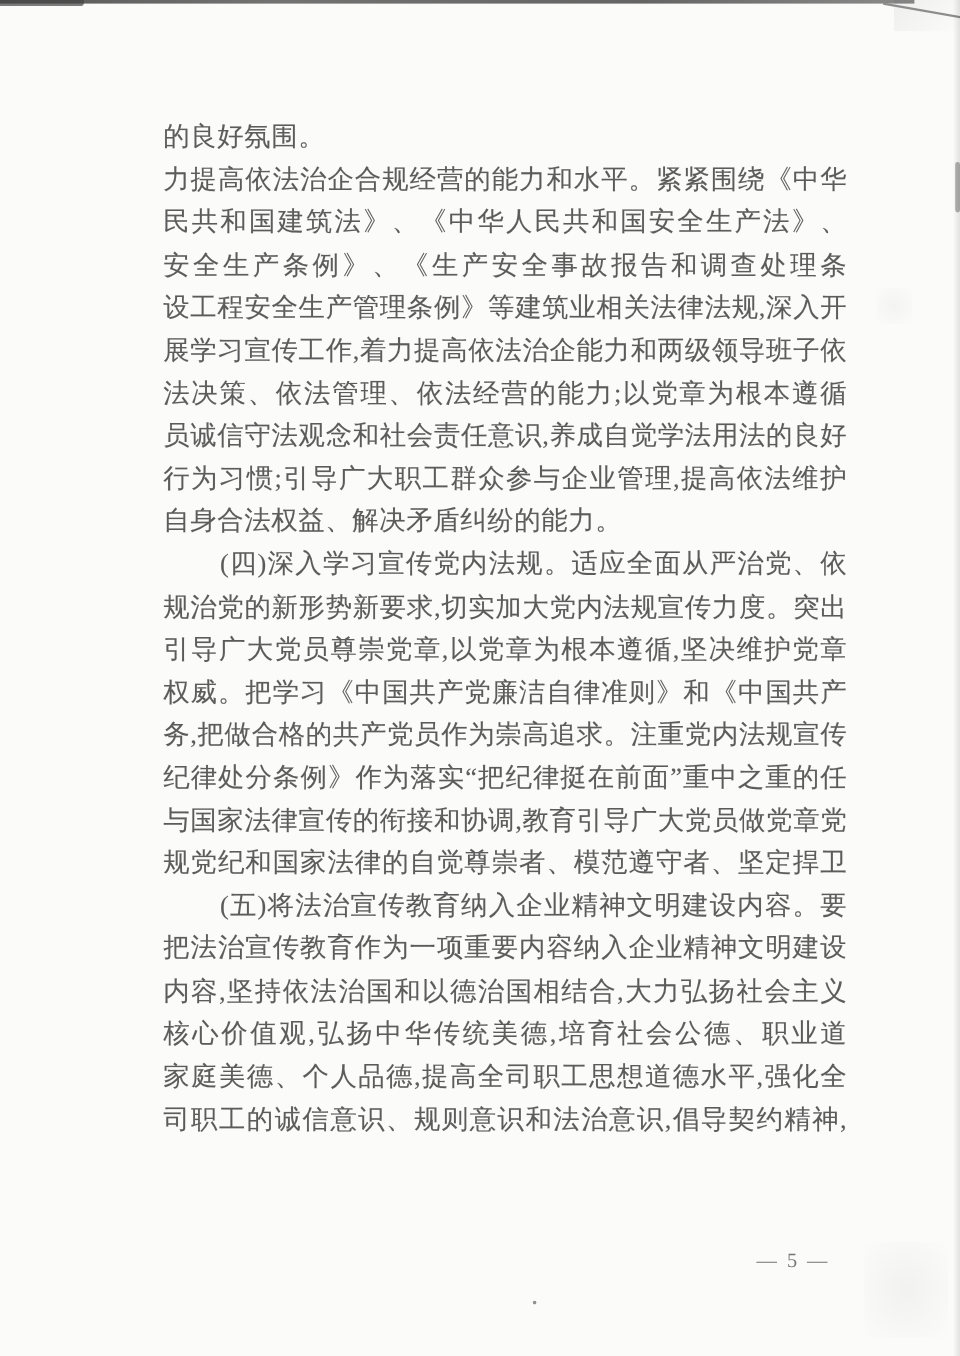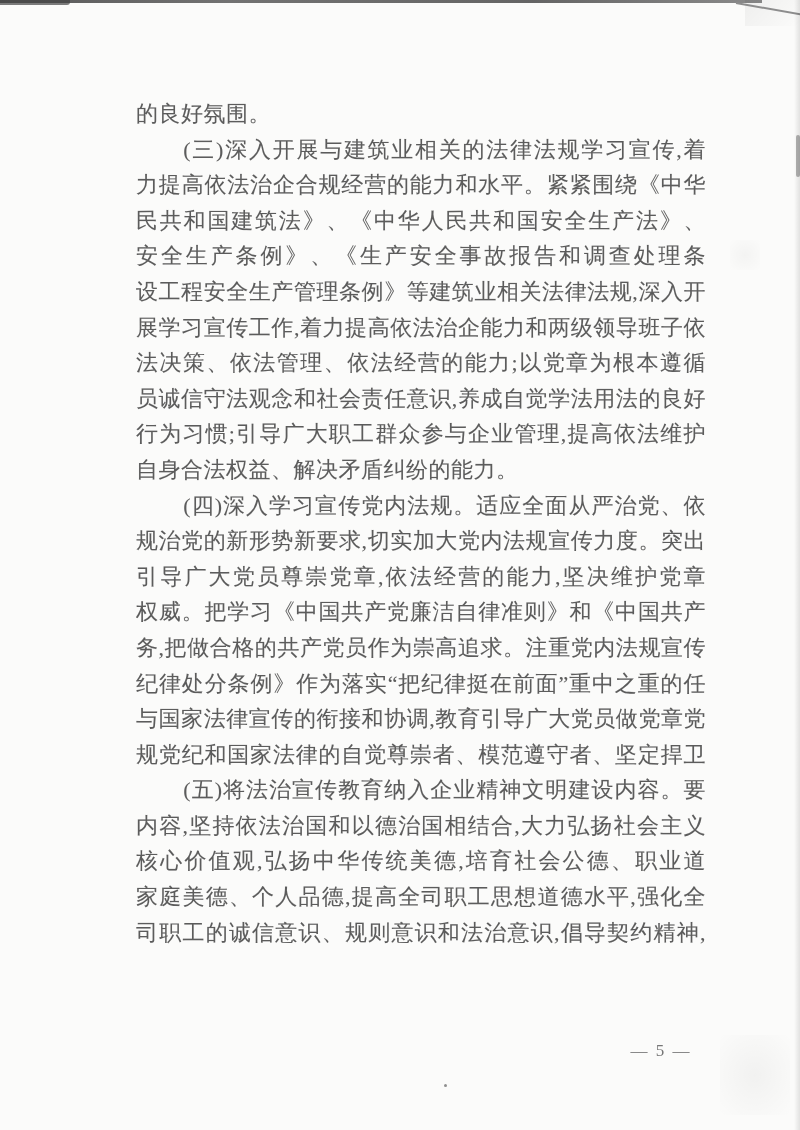--- a/index.html
+++ b/index.html
@@ -123,38 +123,38 @@
 <div class="scan-corner-shade"></div>
 <div class="scan-corner-fold"></div>
 <div class="scan-edge-right"></div>
 <div class="scan-edge-right-dark"></div>
 <div class="scan-speck"></div>
 <div class="scan-smudge-br"></div>
 <div class="scan-smudge-mid"></div>
 
 <div class="text-block">
   <div class="line para-end">的良好氛围。</div>
-  <div class="line para-start">(三)深入开展与建筑业相关的法律法规学习宣传,着</div>
   <div class="line">力提高依法治企合规经营的能力和水平。紧紧围绕《中华人</div>
   <div class="line">民共和国建筑法》、《中华人民共和国安全生产法》、《甘肃省</div>
   <div class="line">安全生产条例》、《生产安全事故报告和调查处理条例》、《建</div>
   <div class="line">设工程安全生产管理条例》等建筑业相关法律法规,深入开</div>
   <div class="line">展学习宣传工作,着力提高依法治企能力和两级领导班子依</div>
   <div class="line">法决策、依法管理、依法经营的能力;以党章为根本遵循</div>
   <div class="line">员诚信守法观念和社会责任意识,养成自觉学法用法的良好</div>
   <div class="line">行为习惯;引导广大职工群众参与企业管理,提高依法维护</div>
   <div class="line para-end">自身合法权益、解决矛盾纠纷的能力。</div>
   <div class="line para-start">(四)深入学习宣传党内法规。适应全面从严治党、依</div>
   <div class="line">规治党的新形势新要求,切实加大党内法规宣传力度。突出</div>
-  <div class="line">引导广大党员尊崇党章,依法经营的能力,坚决维护党章</div>
+  <div class="line">引导广大党员尊崇党章,以党章为根本遵循,坚决维护党章</div>
   <div class="line">权威。把学习《中国共产党廉洁自律准则》和《中国共产党</div>
   <div class="line">务,把做合格的共产党员作为崇高追求。注重党内法规宣传</div>
   <div class="line">纪律处分条例》作为落实“把纪律挺在前面”重中之重的任</div>
   <div class="line">与国家法律宣传的衔接和协调,教育引导广大党员做党章党</div>
   <div class="line">规党纪和国家法律的自觉尊崇者、模范遵守者、坚定捍卫者。</div>
   <div class="line para-start">(五)将法治宣传教育纳入企业精神文明建设内容。要</div>
+  <div class="line">把法治宣传教育作为一项重要内容纳入企业精神文明建设</div>
   <div class="line">内容,坚持依法治国和以德治国相结合,大力弘扬社会主义</div>
   <div class="line">核心价值观,弘扬中华传统美德,培育社会公德、职业道德、</div>
   <div class="line">家庭美德、个人品德,提高全司职工思想道德水平,强化全</div>
   <div class="line">司职工的诚信意识、规则意识和法治意识,倡导契约精神,</div>
 </div>
 
 <div class="page-number">— 5 —</div>
 
 </body></html>

